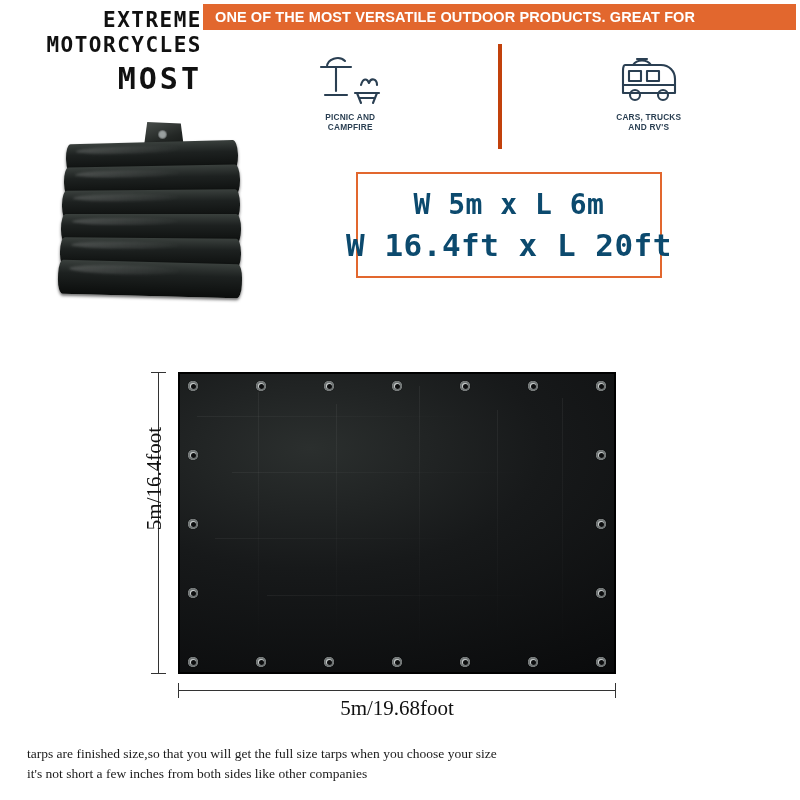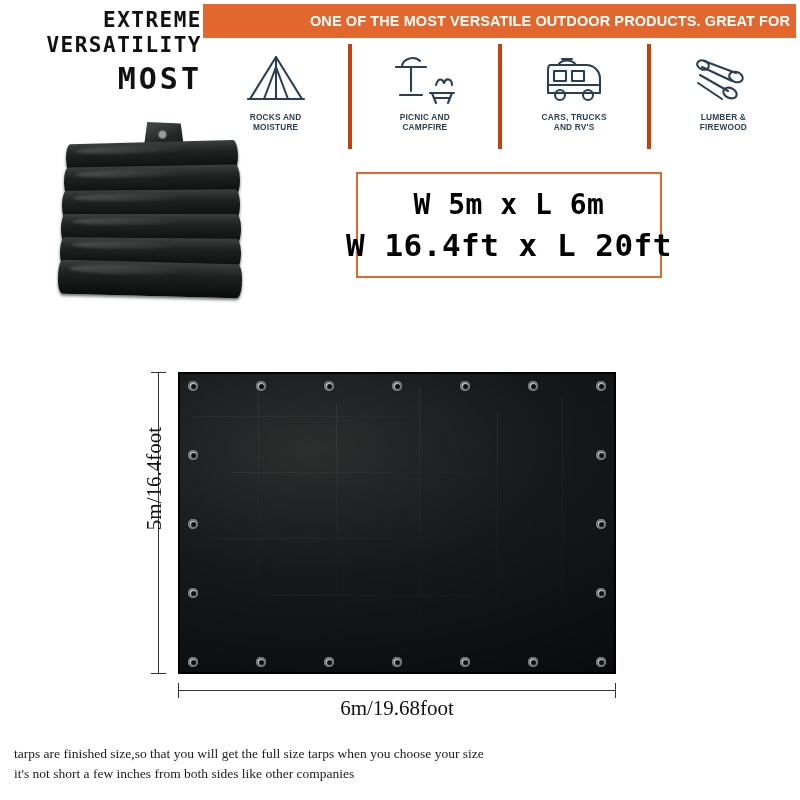--- a/index.html
+++ b/index.html
@@ -13,24 +13,24 @@
   #page {
     position: relative;
     width: 800px; height: 800px;
     background: #ffffff;
   }
 
   
   .banner {
     position: absolute;
     left: 203px; top: 4px;
-    width: 593px; height: 34px;
+    width: 593px; height: 26px;
     background: #e2672e;
-    display: flex; align-items: center; justify-content: flex-end;
-    padding: 0 6px;
+    display: flex; align-items: center; justify-content: flex-start;
+    padding: 0 12px;
   }
   .banner-text {
     color: #ffffff;
     font-weight: bold;
     font-size: 14.5px;
     letter-spacing: 0.1px;
     text-align: center;
     white-space: nowrap;
   }
 
@@ -146,21 +146,21 @@
     left: 356px; top: 172px;
     width: 306px; height: 106px;
     border: 2px solid #e2672e;
     display: flex; flex-direction: column;
     align-items: center; justify-content: center;
     background: #ffffff;
   }
   .size-box .sl1, .size-box .sl2 {
     font-family: "DejaVu Sans Mono", monospace;
     font-weight: bold;
-    color: #000000;
+    color: #0c4a6e;
     letter-spacing: 0.5px;
     line-height: 40px;
     white-space: nowrap;
   }
   .size-box .sl1 { font-size: 28px; }
   .size-box .sl2 { font-size: 31px; }
 
   
   .diagram {
     position: absolute;
@@ -225,59 +225,46 @@
     width: 438px;
     text-align: center;
     font-family: "Liberation Serif", serif;
     font-size: 21px;
     color: #111;
   }
 
   
   .footnote {
     position: absolute;
-    left: 14px; top: 744px;
+    left: 27px; top: 744px;
     width: 770px;
     font-family: "Liberation Serif", serif;
     font-size: 13.5px;
     color: #1a1a1a;
     line-height: 20px;
   }
   .footnote div { white-space: nowrap; }
 </style>
 </head>
 <body>
 
 <div id="page">
 
   <div class="headline">
     <div class="l1">EXTREME</div>
-    <div class="l2">VERSATILITY</div>
+    <div class="l2">MOTORCYCLES</div>
     <div class="l3">MOST</div>
   </div>
 
   <div class="banner">
     <div class="banner-text">ONE OF THE MOST VERSATILE OUTDOOR PRODUCTS. GREAT FOR</div>
   </div>
 
   <div class="icon-strip">
 
-    <div class="icon-cell">
-      <div class="icon-art">
-        <svg width="64" height="56" viewBox="0 0 64 56" fill="none" stroke="#2a3f52" stroke-width="2.1" stroke-linecap="round" stroke-linejoin="round">
-          <path d="M32 6 L58 48 H6 Z"></path>
-          <path d="M32 6 L32 48"></path>
-          <path d="M32 16 L44 48"></path>
-          <path d="M32 16 L20 48"></path>
-          <path d="M4 48 H60"></path>
-        </svg>
-      </div>
-      <div class="icon-label">ROCKS AND
-MOISTURE</div>
-    </div>
 
     <div class="icon-cell">
       <div class="icon-art">
         <svg width="66" height="56" viewBox="0 0 66 56" fill="none" stroke="#2a3f52" stroke-width="2.1" stroke-linecap="round" stroke-linejoin="round">
           <path d="M10 16 C10 8 22 4 28 10"></path>
           <path d="M4 16 H34"></path>
           <path d="M19 16 V40"></path>
           <path d="M38 42 H62"></path>
           <path d="M40 42 L44 52"></path>
           <path d="M60 42 L56 52"></path>
@@ -302,35 +289,20 @@
           <circle cx="48" cy="44" r="5"></circle>
           <path d="M18 14 c4-6 14-6 18 0"></path>
           <path d="M22 8 h10"></path>
         </svg>
       </div>
       <div class="icon-label">CARS, TRUCKS
 AND RV'S</div>
     </div>
 
 
-    <div class="icon-cell">
-      <div class="icon-art">
-        <svg width="62" height="56" viewBox="0 0 62 56" fill="none" stroke="#2a3f52" stroke-width="2.1" stroke-linecap="round" stroke-linejoin="round">
-          <path d="M12 10 L44 22"></path>
-          <ellipse cx="44" cy="26" rx="7" ry="5" transform="rotate(20 44 26)"></ellipse>
-          <path d="M10 16 L40 30"></path>
-          <path d="M8 24 L36 40"></path>
-          <ellipse cx="38" cy="42" rx="7" ry="5" transform="rotate(25 38 42)"></ellipse>
-          <path d="M6 32 L30 48"></path>
-          <ellipse cx="11" cy="14" rx="6" ry="4.5" transform="rotate(20 11 14)"></ellipse>
-        </svg>
-      </div>
-      <div class="icon-label">LUMBER &amp;
-FIREWOOD</div>
-    </div>
 
 
   </div>
 
   <div class="stack">
     <div class="grommet-tab"></div>
     <div class="grommet-hole"></div>
     <div class="body">
       <div class="fold f1">
           <span class="sheen"></span>
@@ -437,21 +409,21 @@
     </div>
 
     <div class="v-meas"></div>
     <div class="v-cap-top"></div>
     <div class="v-cap-bot"></div>
     <div class="v-label">5m/16.4foot</div>
 
     <div class="h-meas"></div>
     <div class="h-cap-l"></div>
     <div class="h-cap-r"></div>
-    <div class="h-label">6m/19.68foot</div>
+    <div class="h-label">5m/19.68foot</div>
   </div>
 
   <div class="footnote">
     <div>tarps are finished size,so that you will get the full size tarps when you choose your size</div>
     <div>it's not short a few inches from both sides like other companies</div>
   </div>
 
 </div>
 
 </body></html>

